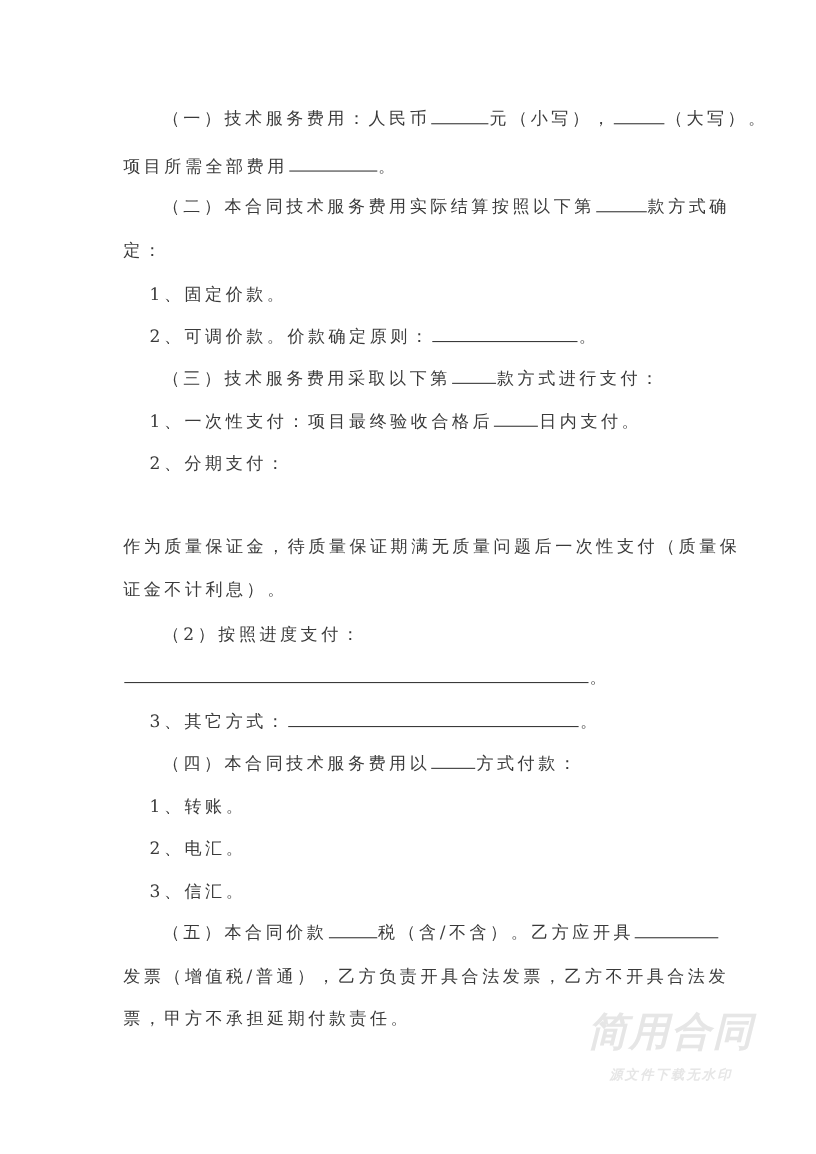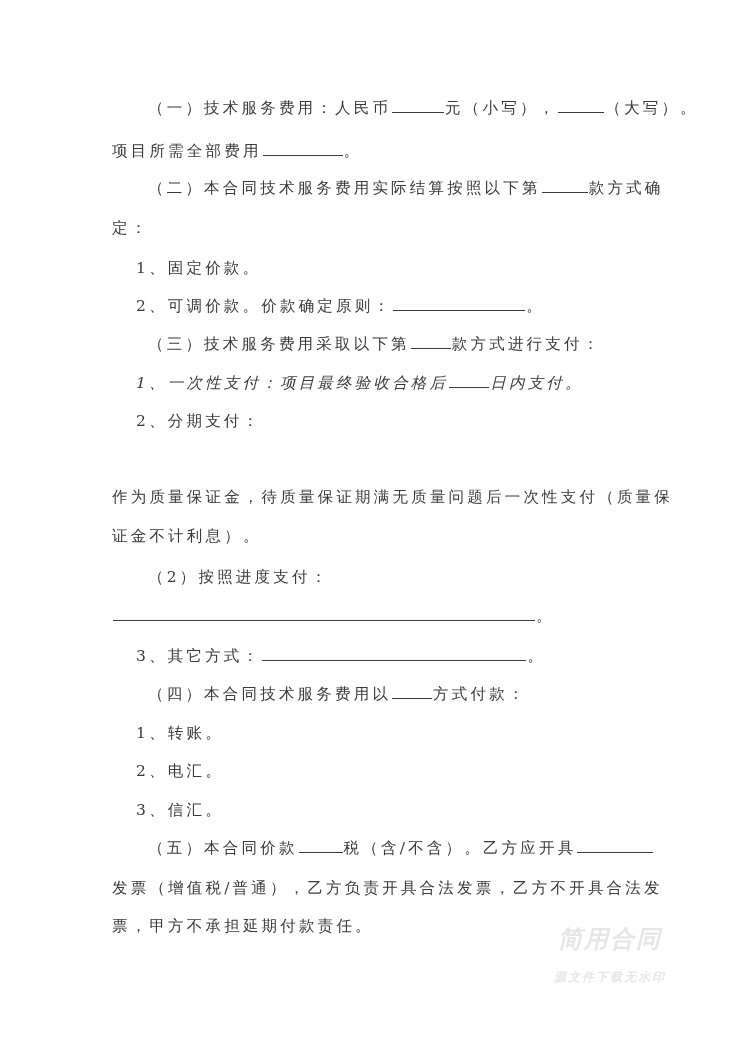--- a/index.html
+++ b/index.html
@@ -16,21 +16,21 @@
   .indent { left: 148px; }
   .indent2 { left: 136px; }
   .blank {
     display: inline-block; border-bottom: 1px solid #3a3a3a; height: 14px;
     vertical-align: baseline; margin: 0 1px;
   }
   .watermark {
     position: absolute; left: 510px; top: 918px; width: 200px; text-align: center;
     font-family: "DejaVu Sans", sans-serif; color: #e6e6e6; font-style: italic;
   }
-  .wm-title { font-size: 24px; font-weight: bold; letter-spacing: 2px; line-height: 42px; }
+  .wm-title { font-size: 36px; font-weight: bold; letter-spacing: 2px; line-height: 42px; }
   .wm-sub { font-size: 12px; font-weight: bold; letter-spacing: 2px; line-height: 26px; margin-top: 4px; }
 </style>
 </head>
 <body>
 
 <div class="page">
 
   <div class="line indent" style="top:98px;">
     <span>（一）技术服务费用：人民币</span><span class="blank" style="width:52px"></span><span>元（小写），</span><span class="blank" style="width:46px"></span><span>（大写）。</span>
   </div>
@@ -48,21 +48,21 @@
   <div class="line indent2" style="top:258px;">1、固定价款。</div>
 
   <div class="line indent2" style="top:296px;">
     <span>2、可调价款。价款确定原则：</span><span class="blank" style="width:132px"></span><span>。</span>
   </div>
 
   <div class="line indent" style="top:334px;">
     <span>（三）技术服务费用采取以下第</span><span class="blank" style="width:40px"></span><span>款方式进行支付：</span>
   </div>
 
-  <div class="line indent2" style="top:373px;font-style:italic;">
+  <div class="line indent2" style="top:373px;">
     <span>1、一次性支付：项目最终验收合格后</span><span class="blank" style="width:40px"></span><span>日内支付。</span>
   </div>
 
   <div class="line indent2" style="top:411px;">2、分期支付：</div>
 
 
   <div class="line" style="top:487px;">作为质量保证金，待质量保证期满无质量问题后一次性支付（质量保</div>
 
   <div class="line" style="top:526px;">证金不计利息）。</div>
 

